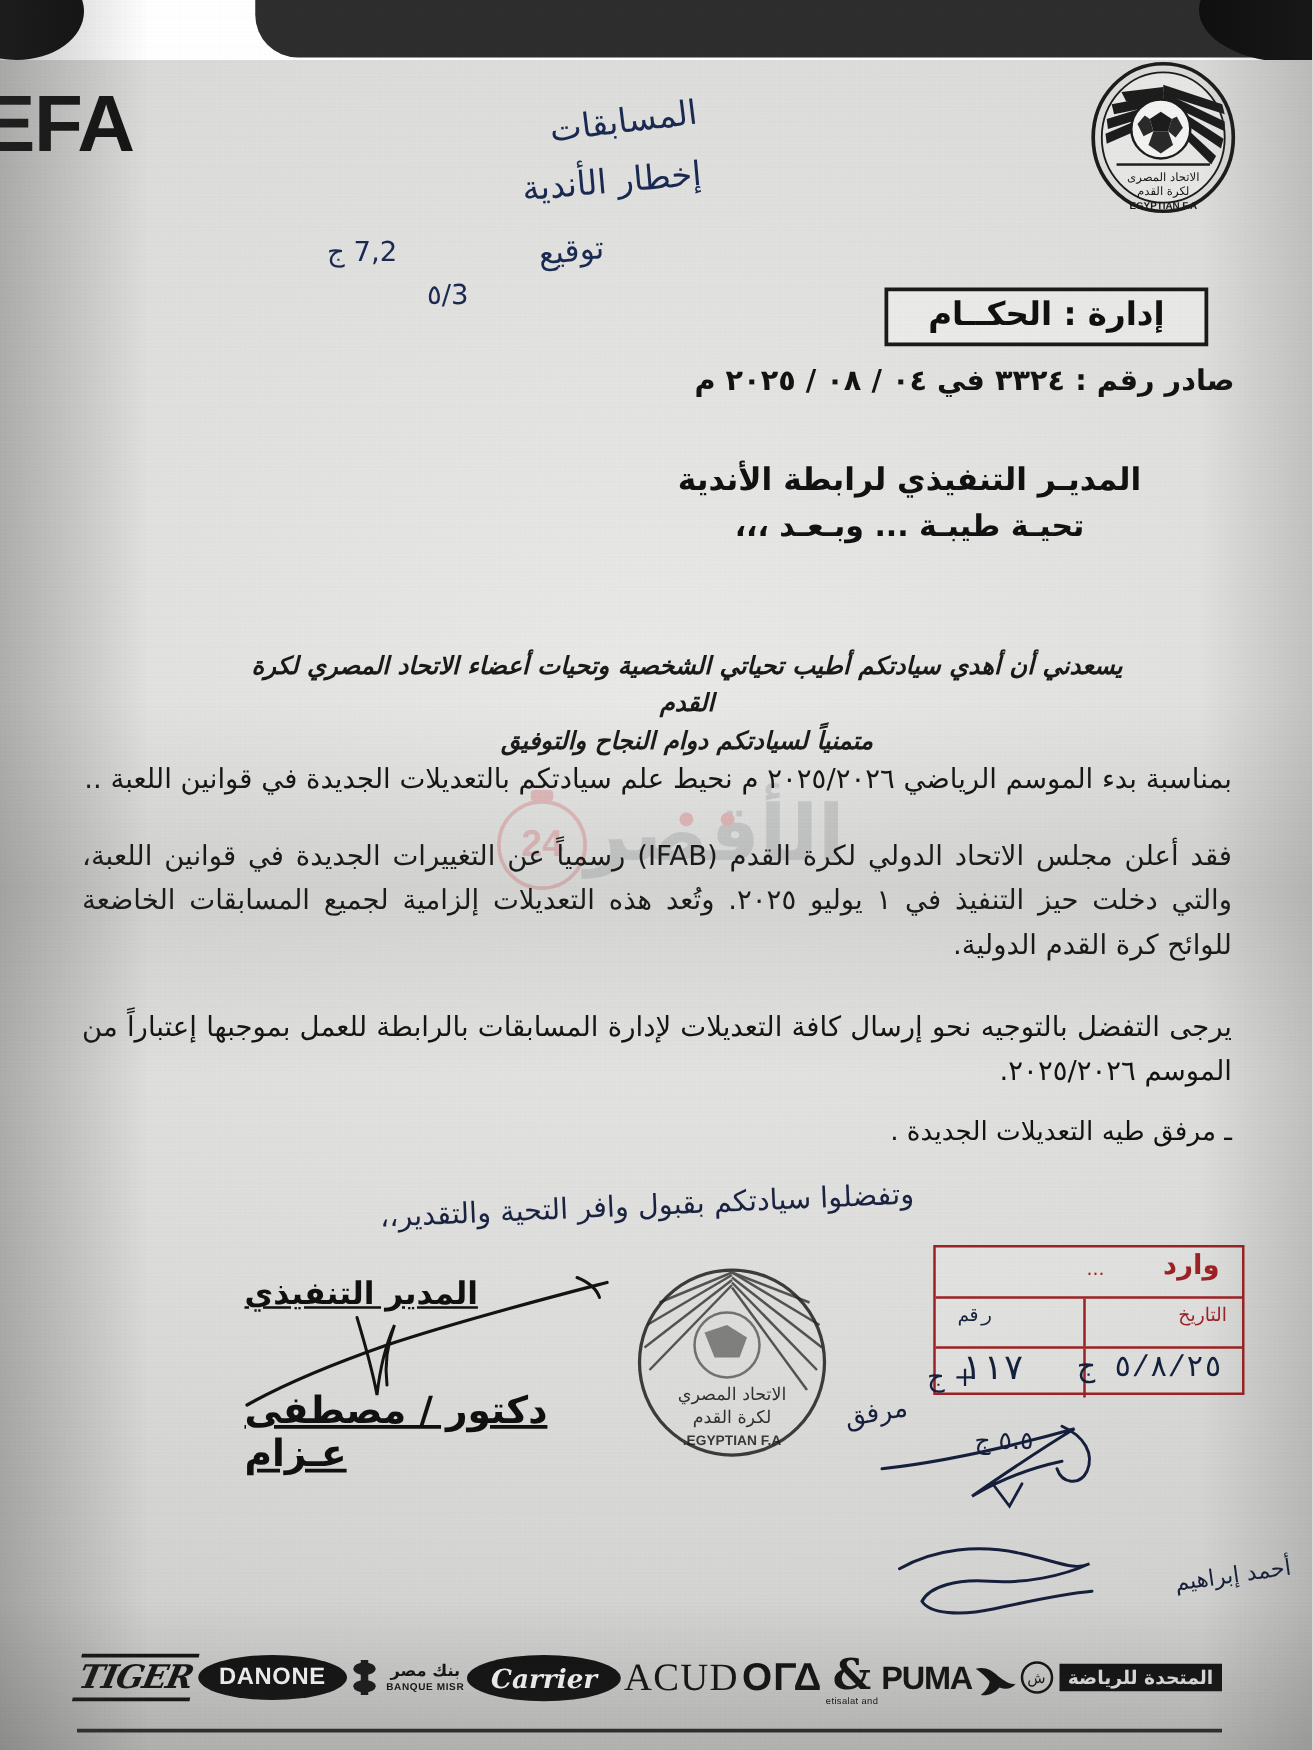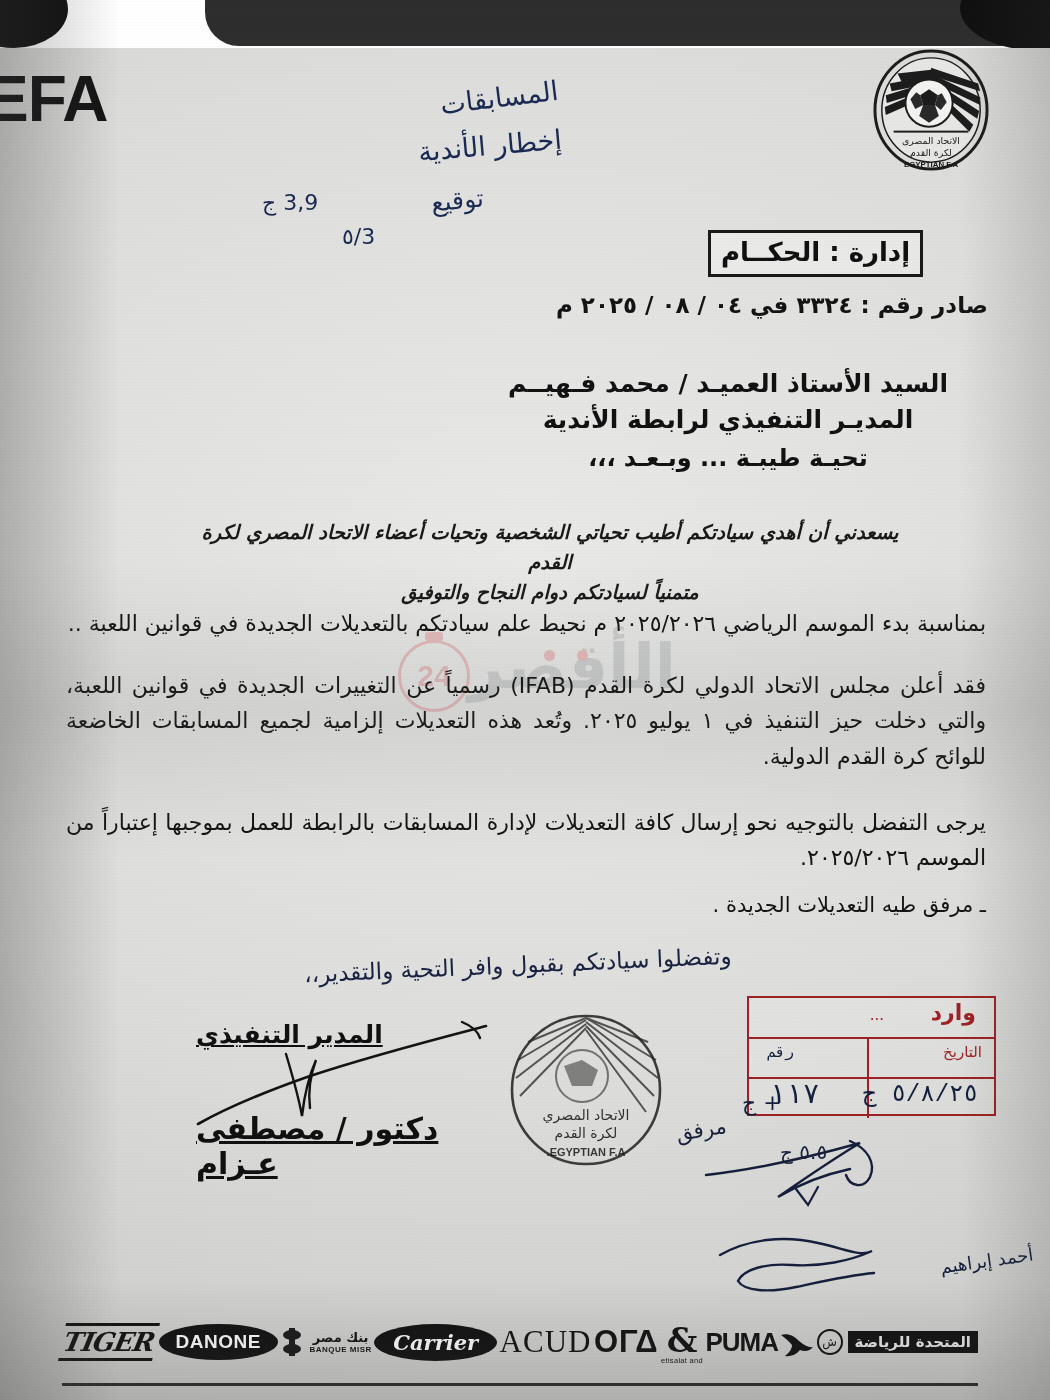--- a/index.html
+++ b/index.html
@@ -63,21 +63,21 @@
   .hw-note{position:absolute;left:250px;top:78px;width:330px;height:170px;}
   .hw-note .l1{position:absolute;right:22px;top:4px;font-size:27px;transform:rotate(-7deg);letter-spacing:1px;}
   .hw-note .l2{position:absolute;right:18px;top:52px;font-size:27px;transform:rotate(-5deg);letter-spacing:1px;}
   .hw-note .l3{position:absolute;right:96px;top:108px;font-size:25px;transform:rotate(-6deg);}
   .hw-note .l4{position:absolute;left:12px;top:112px;font-size:22px;}
   .hw-note .l5{position:absolute;left:92px;top:146px;font-size:22px;}
 
   
   .dept-box{
     position:absolute;left:708px;top:230px;
-    border:3px solid #1a1a1a;padding:4px 10px 7px;
+    border:3px solid #1a1a1a;padding:4px 32px 7px;
     background:rgba(255,255,255,.30);
   }
   .dept-box span{
     font-family:"DejaVu Sans",sans-serif;font-weight:bold;
     font-size:26px;color:#111;letter-spacing:0px;white-space:nowrap;
   }
   .ref-line{
     position:absolute;right:62px;top:292px;
     font-family:"DejaVu Sans",sans-serif;font-weight:bold;
     font-size:23px;color:#141414;white-space:nowrap;
@@ -280,32 +280,31 @@
       <text x="60" y="98" text-anchor="middle" font-family="DejaVu Sans" font-size="9.5" fill="#1a1a1a">الاتحاد المصرى</text>
       <text x="60" y="110" text-anchor="middle" font-family="DejaVu Sans" font-size="9.5" fill="#1a1a1a">لكرة القدم</text>
       <text x="60" y="121" text-anchor="middle" font-family="Liberation Sans" font-size="8" font-weight="bold" fill="#1a1a1a">EGYPTIAN F.A</text>
     </svg>
   </div>
 
   <div class="hw-note hw">
     <div class="l1">المسابقات</div>
     <div class="l2">إخطار الأندية</div>
     <div class="l3">توقيع</div>
-    <div class="l4">3,9 ج</div>
+    <div class="l4">7,2 ج</div>
     <div class="l5">3/٥</div>
   </div>
 
   <div class="dept-box">
     <span>إدارة : الحكــام</span>
   </div>
 
   <div class="ref-line">صادر رقم : ٣٣٢٤ في ٠٤ / ٠٨ / ٢٠٢٥ م</div>
 
   <div class="addr">
-    <div class="a1">السيد الأستاذ العميـد / محمد فـهيــم</div>
     <div class="a2">المديـر التنفيذي لرابطة الأندية</div>
     <div class="a3">تحيـة طيبـة ... وبـعـد ،،،</div>
   </div>
 
   <div class="compliment">
     <div>يسعدني أن أهدي سيادتكم أطيب تحياتي الشخصية وتحيات أعضاء الاتحاد المصري لكرة القدم</div>
     <div>متمنياً لسيادتكم دوام النجاح والتوفيق</div>
   </div>
 
   <div class="watermark">

